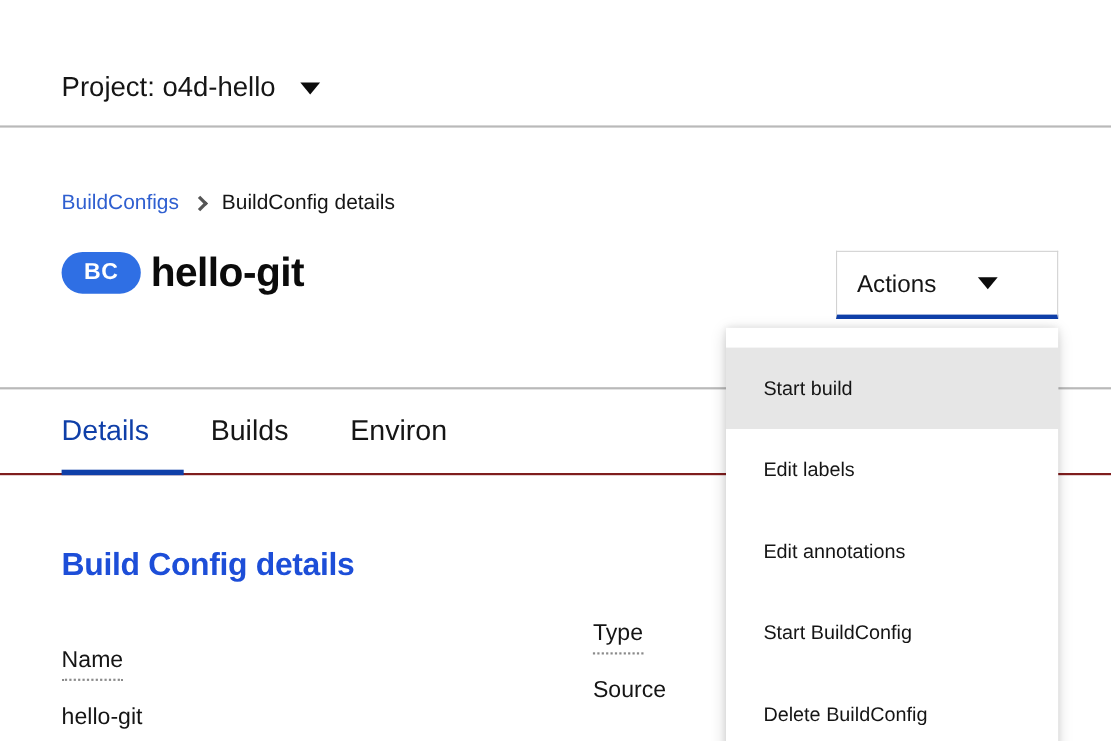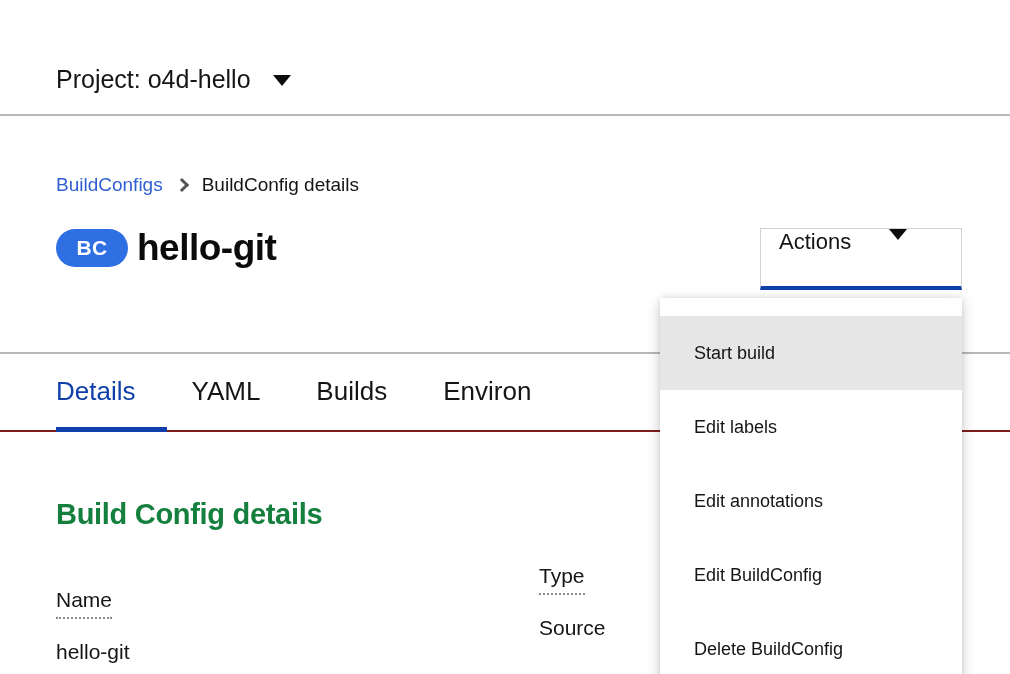--- a/index.html
+++ b/index.html
@@ -119,21 +119,21 @@
 
   
   .actions-button {
     position: absolute;
     left: 760px; top: 180px;
     width: 202px; height: 62px;
     background: #ffffff;
     border: 1px solid #d2d2d2;
     border-bottom: 4px solid #0f3fa8;
     display: flex;
-    align-items: flex-start;
+    align-items: center;
     cursor: pointer;
     padding: 0 18px;
     z-index: 40;
   }
   .actions-label {
     font-size: 22px;
     color: #151515;
     flex: 0 0 auto;
   }
   .actions-caret {
@@ -180,21 +180,21 @@
     background: #0f3fa8;
   }
 
   
   .section-heading {
     position: absolute;
     left: 56px; top: 450px;
     font-size: 29px;
     font-weight: bold;
     letter-spacing: -0.3px;
-    color: #15803d;
+    color: #1d4ed8;
     white-space: nowrap;
   }
   .detail-col-name { position: absolute; left: 56px;  top: 540px; }
   .detail-col-type { position: absolute; left: 539px; top: 516px; }
   .detail-label {
     font-size: 21px;
     font-weight: normal;
     color: #151515;
     border-bottom: 2px dotted #8a8a8a;
     padding-bottom: 5px;
@@ -256,23 +256,20 @@
 
   <div class="actions-button">
     <span class="actions-label">Actions</span>
     <span class="actions-caret"></span>
   </div>
 
   <div class="tab-bar">
     <div class="tabs">
       <div class="tab active">
         <span>Details</span>
-      </div>
-      <div class="tab">
-        <span>YAML</span>
       </div>
       <div class="tab">
         <span>Builds</span>
       </div>
       <div class="tab">
         <span>Environ</span>
       </div>
     </div>
   </div>
 
@@ -292,20 +289,20 @@
     <div class="menu-item highlighted">
       <span>Start build</span>
     </div>
     <div class="menu-item">
       <span>Edit labels</span>
     </div>
     <div class="menu-item">
       <span>Edit annotations</span>
     </div>
     <div class="menu-item">
-      <span>Edit BuildConfig</span>
+      <span>Start BuildConfig</span>
     </div>
     <div class="menu-item">
       <span>Delete BuildConfig</span>
     </div>
   </div>
 
 </div>
 
 </body></html>

